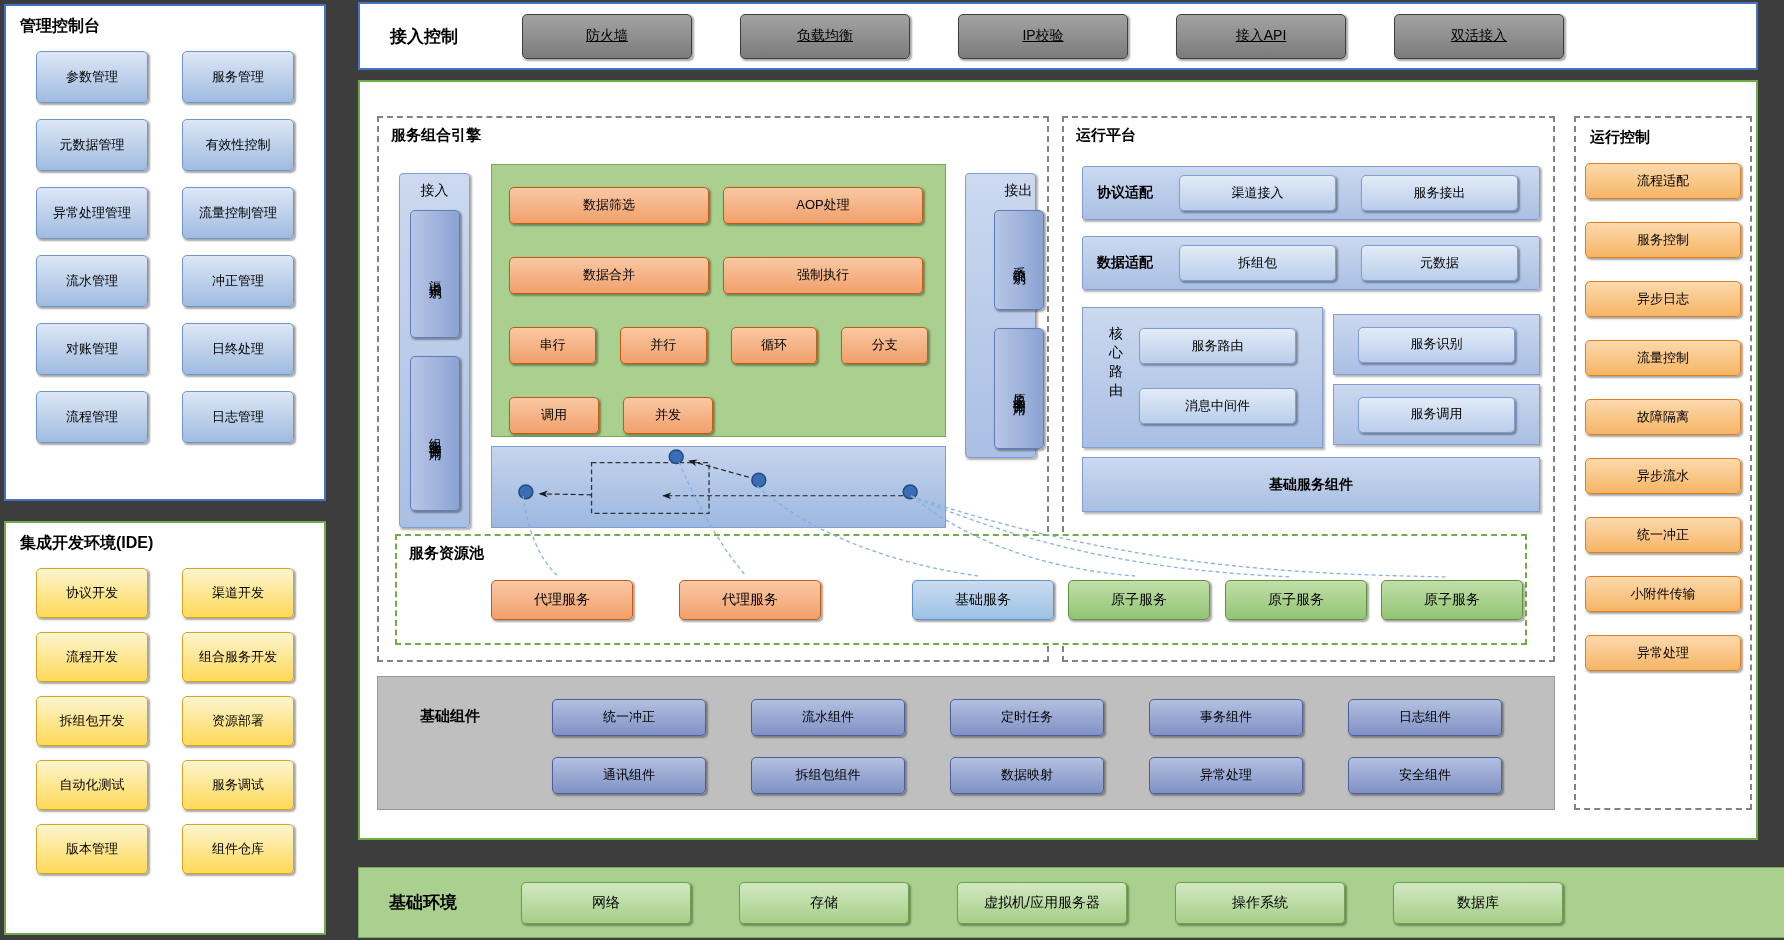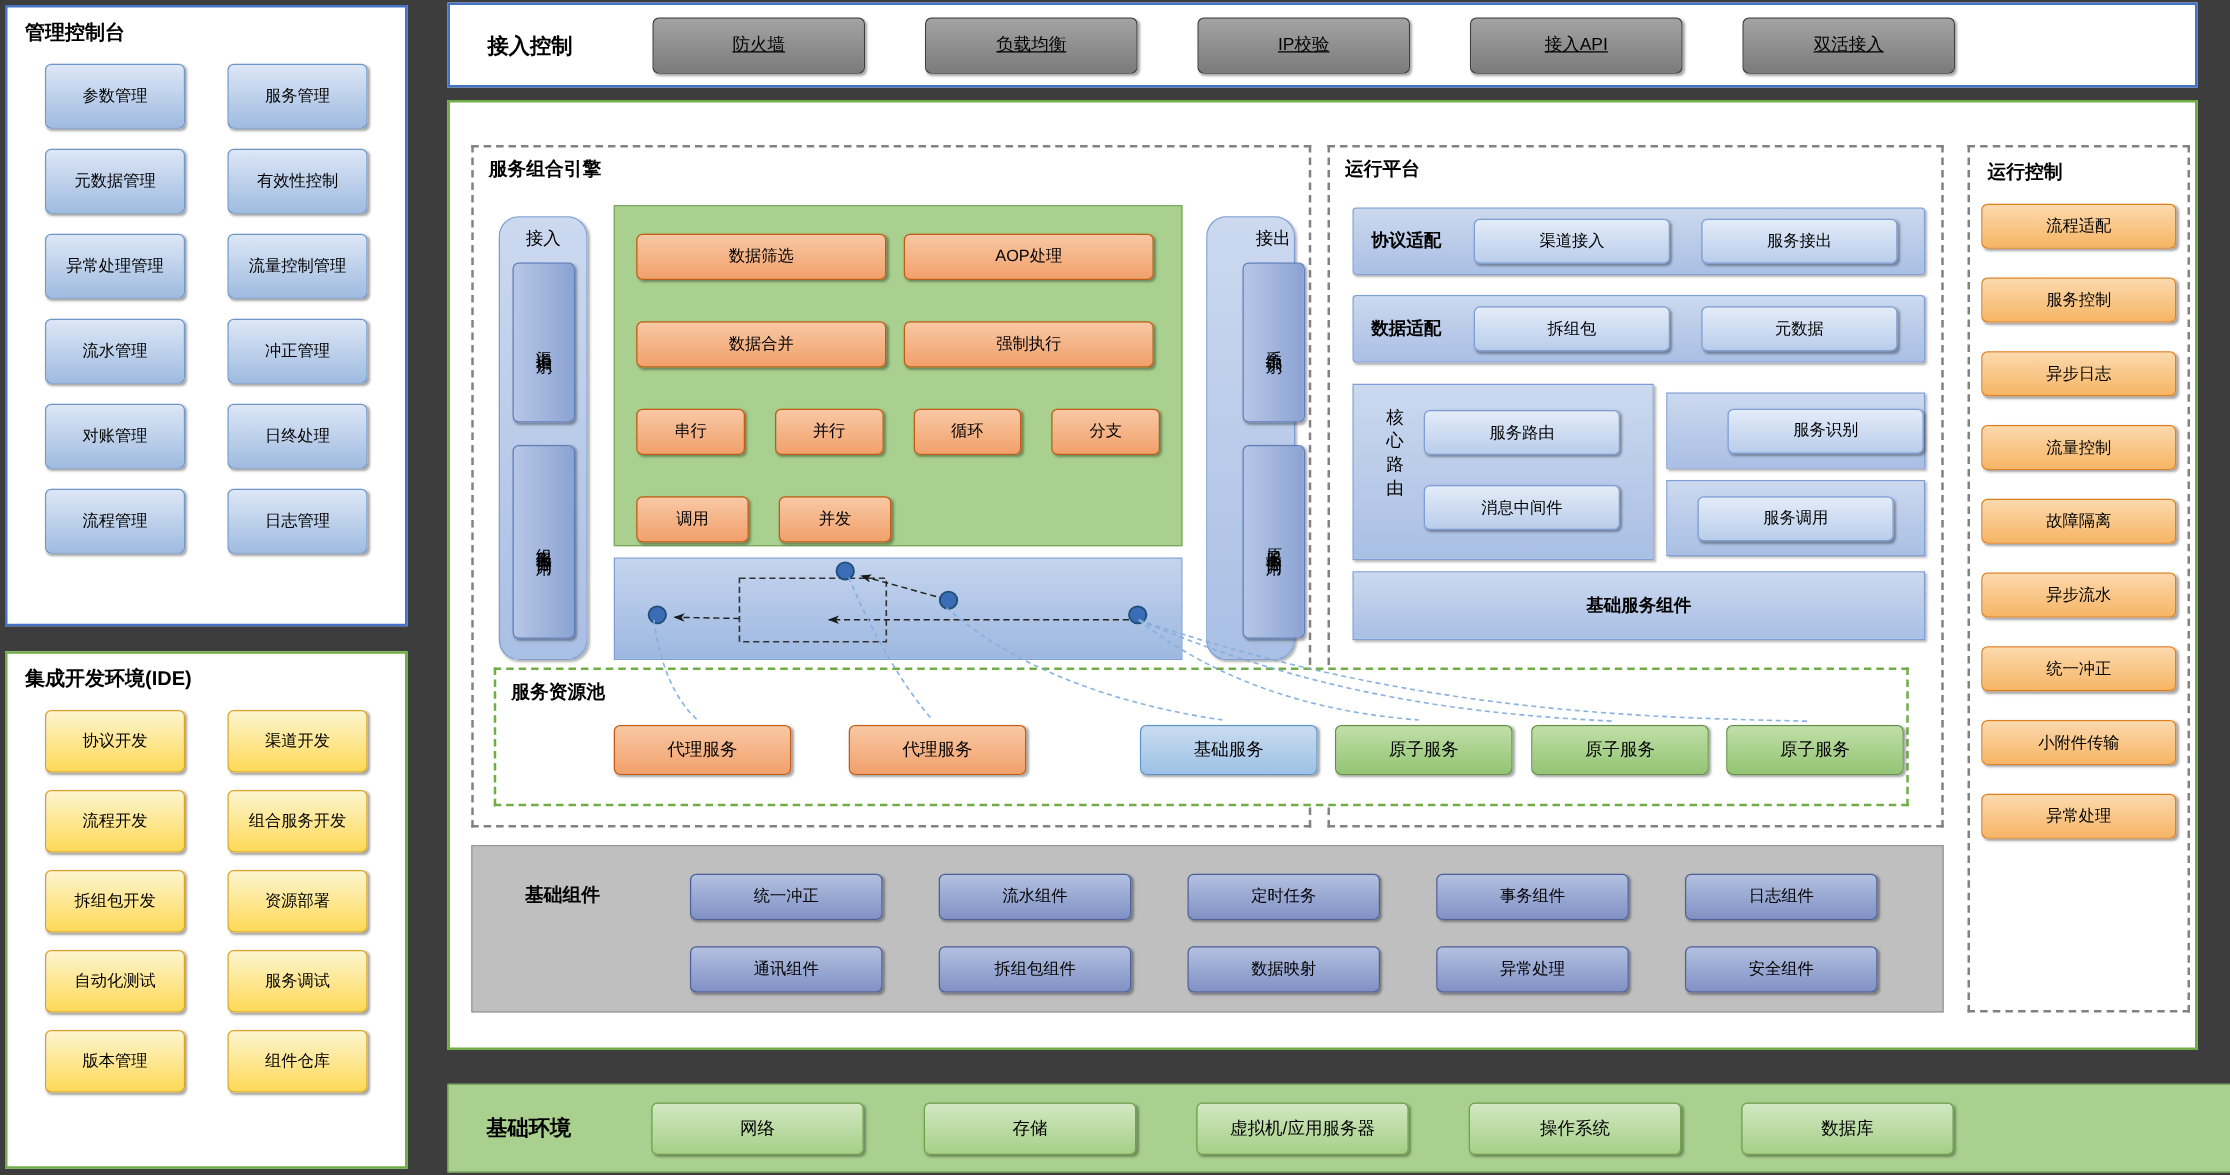--- a/index.html
+++ b/index.html
@@ -44,26 +44,26 @@
 
   
   .main { left:358px; top:80px; width:1400px; height:760px; border:2px solid #70ad47; }
   .dashedbox { position:absolute; border:2px dashed #828282; }
   .box-title { position:absolute; left:12px; top:8px; font-weight:bold; font-size:15px; }
 
   
   .engine { left:17px; top:34px; width:672px; height:546px; }
   .io-col {
     position:absolute; width:71px; background:linear-gradient(#ccd9ef,#a9bfe4);
-    border:1px solid #7f9fd4; border-radius:16px; display:flex; flex-direction:column;
+    border:1px solid #7f9fd4; border-radius:4px; display:flex; flex-direction:column;
     align-items:center; padding:8px 0; box-shadow:1.5px 1.5px 2px rgba(0,0,0,.3);
   }
   .io-label { font-size:14px; margin-bottom:10px; }
   .inbound  { left:20px;  top:55px; height:355px; }
-  .outbound { left:586px; top:55px; height:355px;padding-left:36px; }
+  .outbound { left:586px; top:55px; height:285px;padding-left:36px; }
   .vbtn {
     writing-mode:vertical-rl; text-orientation:upright; letter-spacing:2px;
     width:50px; padding:6px 0;
     background:linear-gradient(to right,#b7c6e6,#8ba3d3); border:1px solid #5f7db8;
   }
   .vbtn1 { height:128px; margin-bottom:18px; }
   .vbtn2 { height:155px; }
   .orch {
     position:absolute; left:112px; top:46px; width:455px; height:273px;
     background:#a9d08e; border:1px solid #7aa95c; padding:22px 17px 12px;
@@ -96,21 +96,21 @@
     display:flex; padding:12px 26px; gap:8px; box-shadow:1.5px 1.5px 2px rgba(0,0,0,.3);
   }
   .core-label { width:36px; font-size:14px; word-break:break-all; line-height:1.35; padding-top:4px; }
   .core-btns { display:flex; flex-direction:column; gap:24px; flex:1; align-items:center; padding-top:8px; }
   .core-btns .btn { width:157px; height:36px; }
   .ops {
     position:absolute; left:269px; width:207px; height:61px;
     background:linear-gradient(#ccd9ef,#a9bfe4); border:1px solid #7f9fd4;
     display:flex; align-items:center; justify-content:center; box-shadow:1.5px 1.5px 2px rgba(0,0,0,.3);
   }
-  .ops1 { top:196px;justify-content:flex-end; } .ops2 { top:266px; }
+  .ops1 { top:196px; } .ops2 { top:266px; }
   .ops .btn { width:157px; height:36px; }
   .basebar {
     position:absolute; left:18px; top:339px; width:458px; height:55px;
     background:linear-gradient(#ccd9ef,#a9bfe4); border:1px solid #7f9fd4;
     display:flex; align-items:center; justify-content:center;
     font-size:14px; font-weight:bold; box-shadow:1.5px 1.5px 2px rgba(0,0,0,.3);
   }
 
   
   .runctl { left:1214px; top:34px; width:178px; height:694px; }

